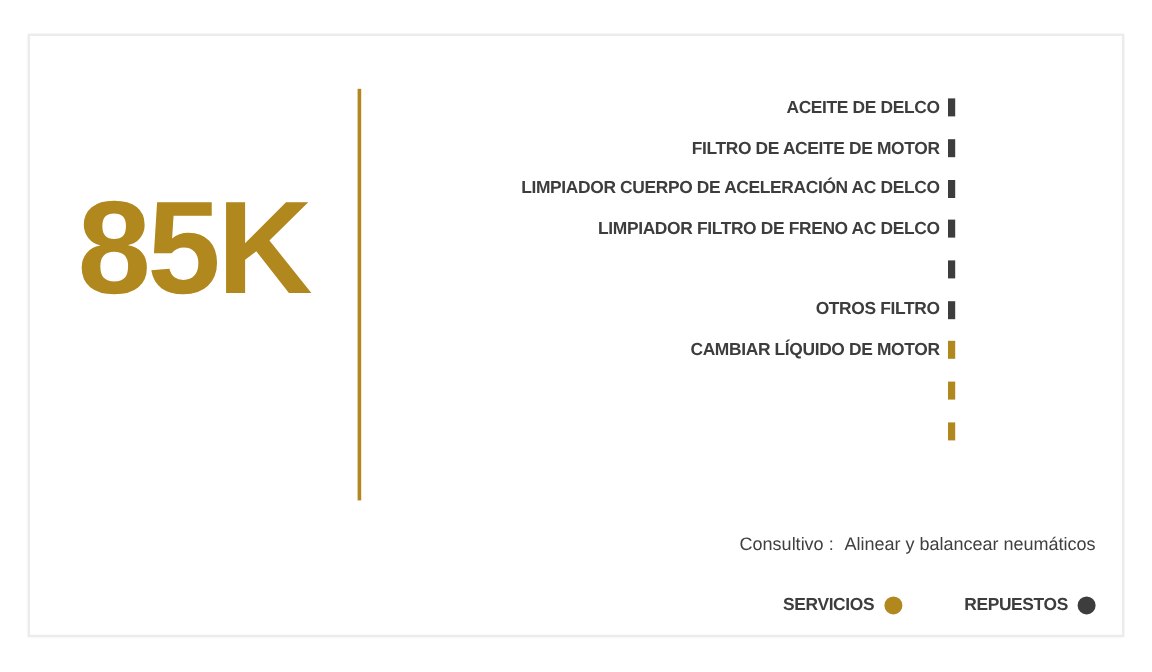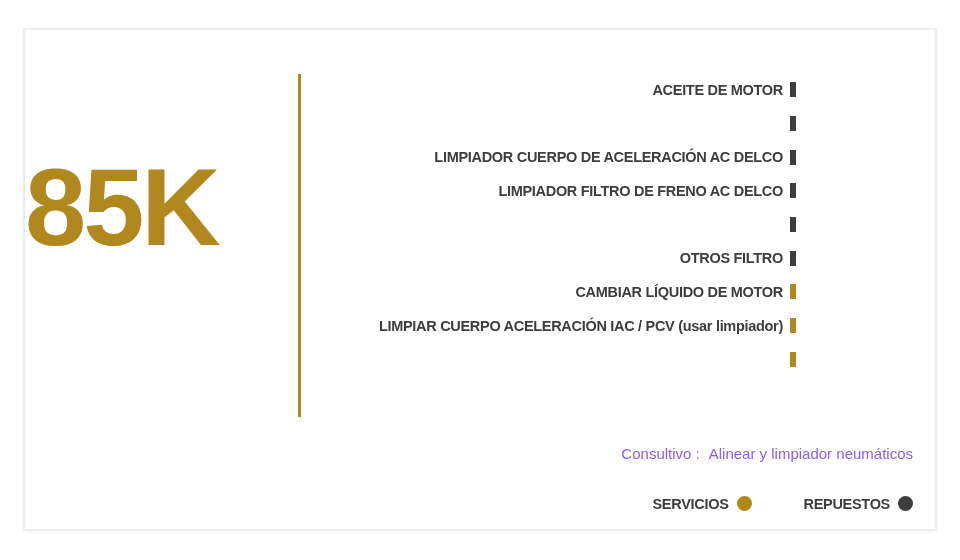--- a/index.html
+++ b/index.html
@@ -18,21 +18,21 @@
     background: #ffffff;
     border: 2px solid #ececec;
     box-shadow: 0 1px 3px rgba(0,0,0,0.03);
   }
 
   
   .milestone {
     position: absolute;
     left: 0; top: 122px;
     width: 272px;
-    text-align: left;
+    text-align: center;
   }
   .milestone-value {
     font-size: 110px;
     font-weight: 700;
     line-height: 1;
     letter-spacing: -3px;
     color: var(--gold, #B1881E);
   }
   .milestone-unit {
     margin-top: 10px;
@@ -77,36 +77,36 @@
   }
 
   
   .consultivo {
     position: absolute;
     right: 22px; top: 415px;
     display: flex;
     align-items: baseline;
     gap: 9px;
     font-size: 15px;
-    color: #8b5cf6;
+    color: #404040;
     white-space: nowrap;
     margin-left: 36px;
   }
 
   
   .legend {
     position: absolute;
     right: 22px; top: 466px;
     display: flex;
     align-items: center;
     gap: 52px;
   }
   .legend-entry {
     display: flex;
-    align-items: flex-start;
+    align-items: flex-end;
   }
   .legend-label {
     font-size: 14.5px;
     font-weight: 700;
     letter-spacing: -0.3px;
     color: var(--dark, #3D3D3D);
     white-space: nowrap;
   }
   .legend-dot {
     width: 15px; height: 15px;
@@ -122,24 +122,25 @@
   <div class="card">
 
     <div class="milestone">
       <div class="milestone-value">85K</div>
     </div>
 
     <div class="divider"></div>
 
     <div class="items">
         <div class="item-row">
-    <span class="item-label">ACEITE DE MOTOR</span>
+    <span class="item-label">ACEITE DE DELCO</span>
     <span class="item-marker" style="background: rgb(61, 61, 61);"></span>
   </div>
         <div class="item-row">
+    <span class="item-label">FILTRO DE ACEITE DE MOTOR</span>
     <span class="item-marker" style="background: rgb(61, 61, 61);"></span>
   </div>
         <div class="item-row">
     <span class="item-label">LIMPIADOR CUERPO DE ACELERACIÓN AC DELCO</span>
     <span class="item-marker" style="background: rgb(61, 61, 61);"></span>
   </div>
         <div class="item-row">
     <span class="item-label">LIMPIADOR FILTRO DE FRENO AC DELCO</span>
     <span class="item-marker" style="background: rgb(61, 61, 61);"></span>
   </div>
@@ -148,31 +149,30 @@
   </div>
         <div class="item-row">
     <span class="item-label">OTROS FILTRO</span>
     <span class="item-marker" style="background: rgb(61, 61, 61);"></span>
   </div>
         <div class="item-row">
     <span class="item-label">CAMBIAR LÍQUIDO DE MOTOR</span>
     <span class="item-marker" style="background: rgb(177, 136, 30);"></span>
   </div>
         <div class="item-row">
-    <span class="item-label">LIMPIAR CUERPO ACELERACIÓN IAC / PCV (usar limpiador)</span>
     <span class="item-marker" style="background: rgb(177, 136, 30);"></span>
   </div>
         <div class="item-row">
     <span class="item-marker" style="background: rgb(177, 136, 30);"></span>
   </div>
       </div>
 
     <div class="consultivo">
       <span>Consultivo :</span>
-      <span>Alinear y limpiador neumáticos</span>
+      <span>Alinear y balancear neumáticos</span>
     </div>
 
     <div class="legend">
       <div class="legend-entry">
         <span class="legend-label">SERVICIOS</span>
         <span class="legend-dot" style="background: rgb(177, 136, 30);"></span>
       </div>
       <div class="legend-entry">
         <span class="legend-label">REPUESTOS</span>
         <span class="legend-dot" style="background: rgb(61, 61, 61);"></span>

